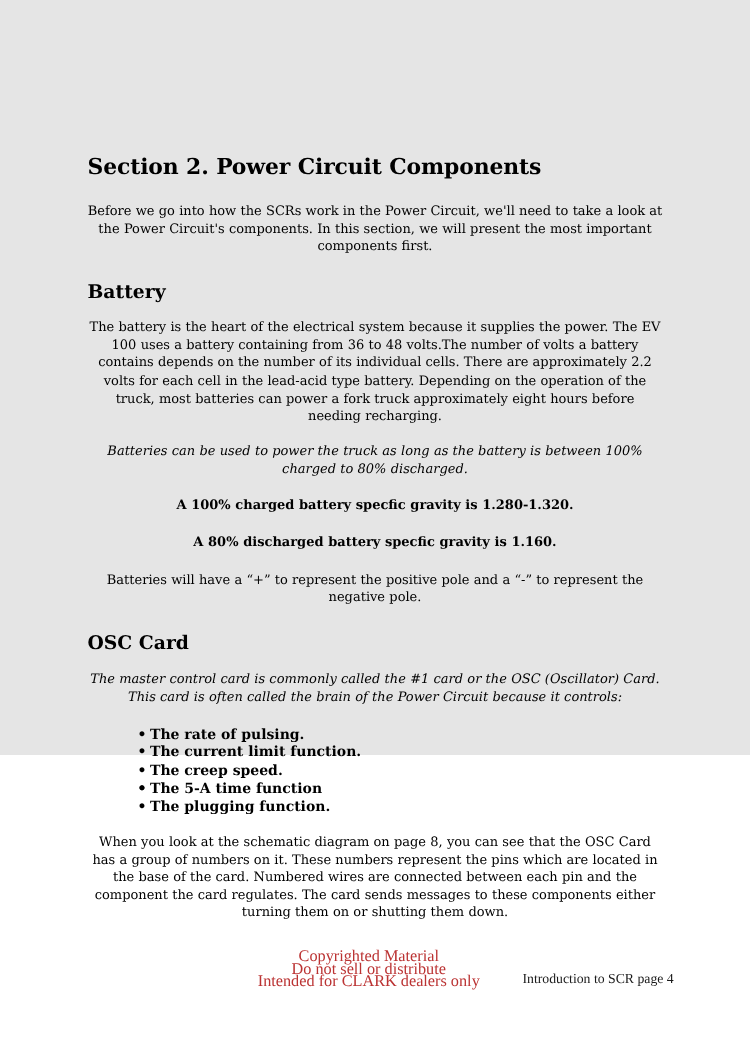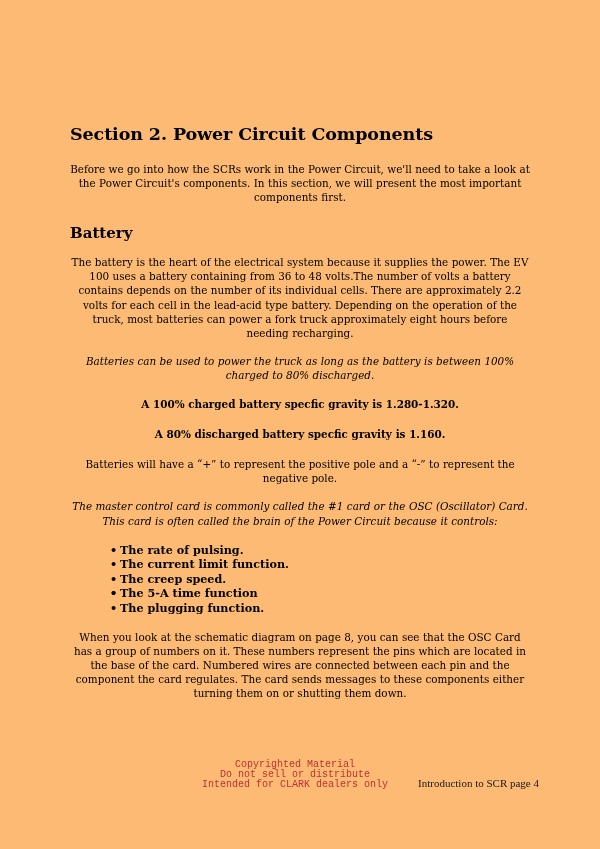--- a/index.html
+++ b/index.html
@@ -14,22 +14,22 @@
     font-family: "DejaVu Serif", serif;
     color: #000000;
     overflow: hidden;
   }
 
   .page {
     position: absolute;
     left: 0;
     top: 0;
     width: 600px;
-    height: 849px;
-    background: #fdba74;
+    height: 604px;
+    background: #e5e5e5;
   }
 
   .content {
     position: absolute;
     left: 70px;
     top: 124px;
     width: 460px;
   }
 
   .doc-title {
@@ -93,23 +93,23 @@
     height: 45px;
   }
 
   .watermark {
     position: absolute;
     left: 170px;
     top: 0px;
     width: 250px;
     text-align: center;
     color: #bb3333;
-    font-size: 10px;
+    font-size: 13px;
     line-height: 10.2px;
-    font-family: Liberation Mono, monospace;
+    font-family: Liberation Serif, serif;
   }
 
   .watermark div {
     white-space: nowrap;
   }
 
   .page-footer {
     position: absolute;
     left: 418px;
     top: 17px;
@@ -135,20 +135,21 @@
     <p class="body-text">The battery is the heart of the electrical system because it supplies the power. The EV 100 uses a battery containing from 36 to 48 volts.The number of volts a battery contains depends on the number of its individual cells. There are approximately 2.2 volts for each cell in the lead-acid type battery. Depending on the operation of the truck, most batteries can power a fork truck approximately eight hours before needing recharging.</p>
 
     <p class="body-text tight">Batteries can be used to power the truck as long as the battery is between 100% charged to 80% discharged.</p>
 
     <p class="body-text bold-line">A 100% charged battery specfic gravity is 1.280-1.320.</p>
 
     <p class="body-text bold-line">A 80% discharged battery specfic gravity is 1.160.</p>
 
     <p class="body-text">Batteries will have a “+” to represent the positive pole and a “-” to represent the negative pole.</p>
 
+    <h2 class="section-heading">OSC Card</h2>
 
     <p class="body-text tight">The master control card is commonly called the #1 card or the OSC (Oscillator) Card. This card is often called the brain of the Power Circuit because it controls:</p>
 
     <ul class="bullet-list">
       <li>
         <span class="bullet-dot">•</span>
         <span>The rate of pulsing.</span>
       </li>
       <li>
         <span class="bullet-dot">•</span>

